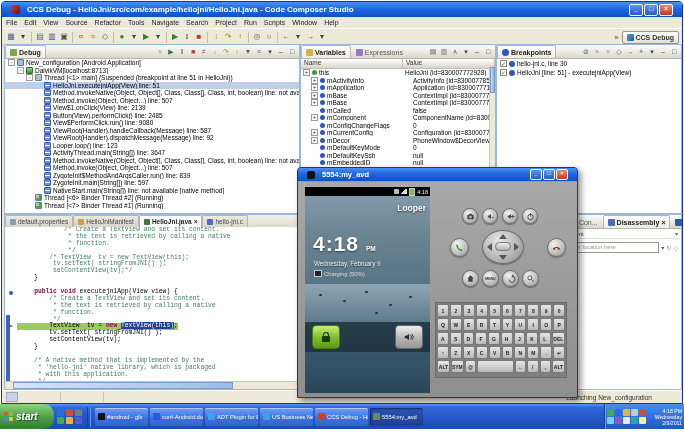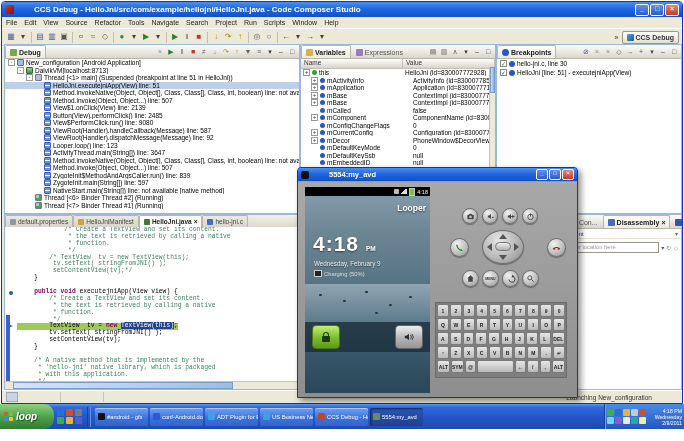--- a/index.html
+++ b/index.html
@@ -1,21 +1,21 @@
 <!DOCTYPE html>
 <html><head>
 <meta charset="utf-8">
 <style>
   html,body{margin:0;padding:0;background:#fff;}
   .screen{position:relative;width:684px;height:441px;background:#fff;overflow:hidden;
     font-family:"Liberation Sans",sans-serif;-webkit-font-smoothing:antialiased;}
   
   .xpwin{position:absolute;left:1px;top:1px;width:680px;height:401px;background:#ECE9D8;
     border:1px solid #0831D9;border-radius:4px 4px 0 0;}
-  .titlebar{height:15px;display:flex;align-items:center;gap:20px;padding:0 3px;
+  .titlebar{height:15px;display:flex;align-items:center;gap:7px;padding:0 9px;
     background:linear-gradient(180deg,#4A90F4 0%,#2068E0 45%,#1050C8 100%);
     border-radius:3px 3px 0 0;color:#fff;font-size:8px;font-weight:bold;white-space:nowrap;overflow:hidden;}
   .appicon{width:9px;height:9px;background:linear-gradient(135deg,#d43a3a,#7a1010);border-radius:2px;flex:none;}
   .winbtns{margin-left:auto;display:flex;gap:1px;flex:none;}
   .wb{width:12px;height:10px;border-radius:2px;border:1px solid #fff;color:#fff;font-size:7px;line-height:8px;
     text-align:center;background:linear-gradient(180deg,#5c92ee,#2a5bc8);}
   .wb.close{background:linear-gradient(180deg,#ef8572,#c43a22);}
   .menubar{height:11px;display:flex;align-items:center;gap:7px;padding:0 4px;font-size:7px;color:#222;}
   .toolbar{height:16px;display:flex;align-items:center;padding:0 3px;border-top:1px solid #fff;
     border-bottom:1px solid #D4D0C4;}
@@ -842,21 +842,21 @@
   </div>
 
   <div class="taskbar">
     <div class="startbtn">
       <span class="flag">
         <span style="background:#e2533c;"></span>
           <span style="background:#7bc043;"></span>
         <span style="background:#3c8de2;"></span>
           <span style="background:#f0c040;"></span>
       </span>
-      <span>loop</span>
+      <span>start</span>
     </div>
     <div class="ql" id="quicklaunch">
         <div class="qlrow">
           <span class="qlicon" style="background: rgb(42, 111, 214);"></span>
           <span class="qlicon" style="background: rgb(208, 79, 47);"></span>
           <span class="qlicon" style="background: rgb(122, 122, 122);"></span>
         </div>
         <div class="qlrow">
           <span class="qlicon" style="background: rgb(63, 174, 73);"></span>
           <span class="qlicon" style="background: rgb(232, 179, 58);"></span>

